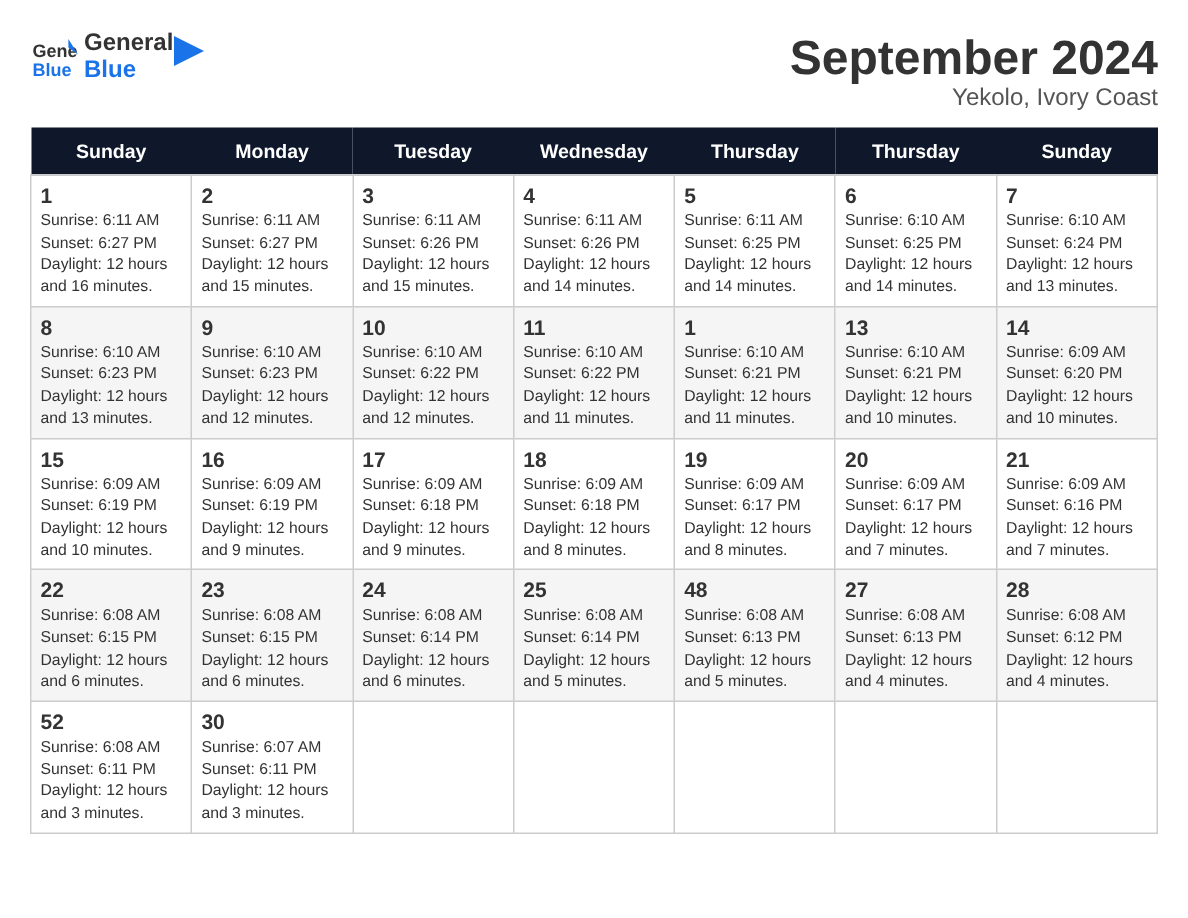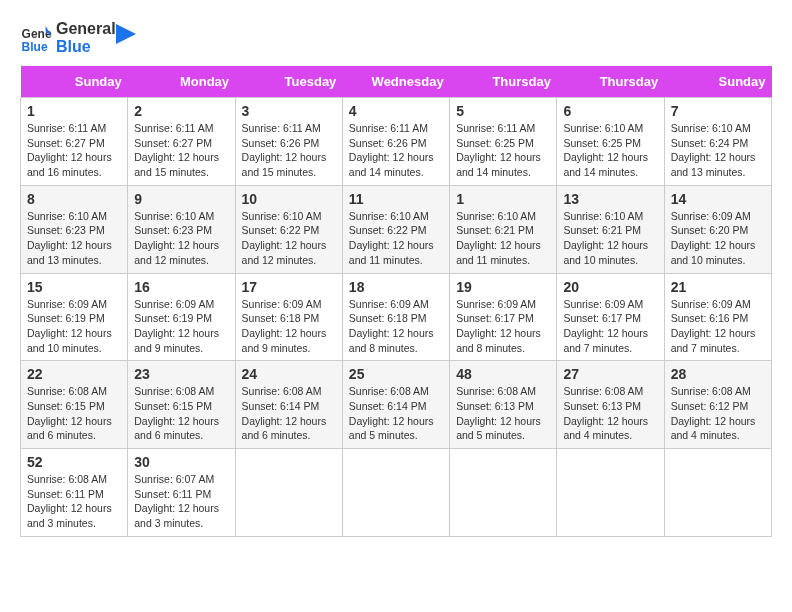--- a/index.html
+++ b/index.html
@@ -36,24 +36,24 @@
     .subtitle {
       font-size: 16px;
       color: #555;
     }
     table {
       width: 100%;
       border-collapse: collapse;
       font-size: 11px;
     }
     th {
-      background-color: #d946ef;
+      background-color: #0f172a;
       color: #fff;
       padding: 8px 6px;
-      text-align: right;
+      text-align: center;
       font-size: 13px;
       font-weight: bold;
     }
     td {
       border: 1px solid #ccc;
       padding: 5px 6px;
       vertical-align: top;
       background: #fff;
       min-height: 80px;
     }
@@ -90,20 +90,22 @@
       </svg>
       <div style="display:flex;flex-direction:column;">
         <span style="font-size:16px;font-weight:bold;color:#333;">General</span>
         <span style="font-size:16px;font-weight:bold;color:#1a73e8;">Blue</span>
       </div>
       <svg width="20" height="30" viewBox="0 0 20 30" style="margin-left:-4px;margin-top:-8px;">
         <polygon points="0,5 20,15 0,25" fill="#1a73e8"></polygon>
       </svg>
     </div>
     <div class="title-section">
+      <div class="main-title">September 2024</div>
+      <div class="subtitle">Yekolo, Ivory Coast</div>
     </div>
   </div>
 
   <table>
     <thead>
       <tr>
       <th>Sunday</th>
           <th>Monday</th>
           <th>Tuesday</th>
           <th>Wednesday</th>

